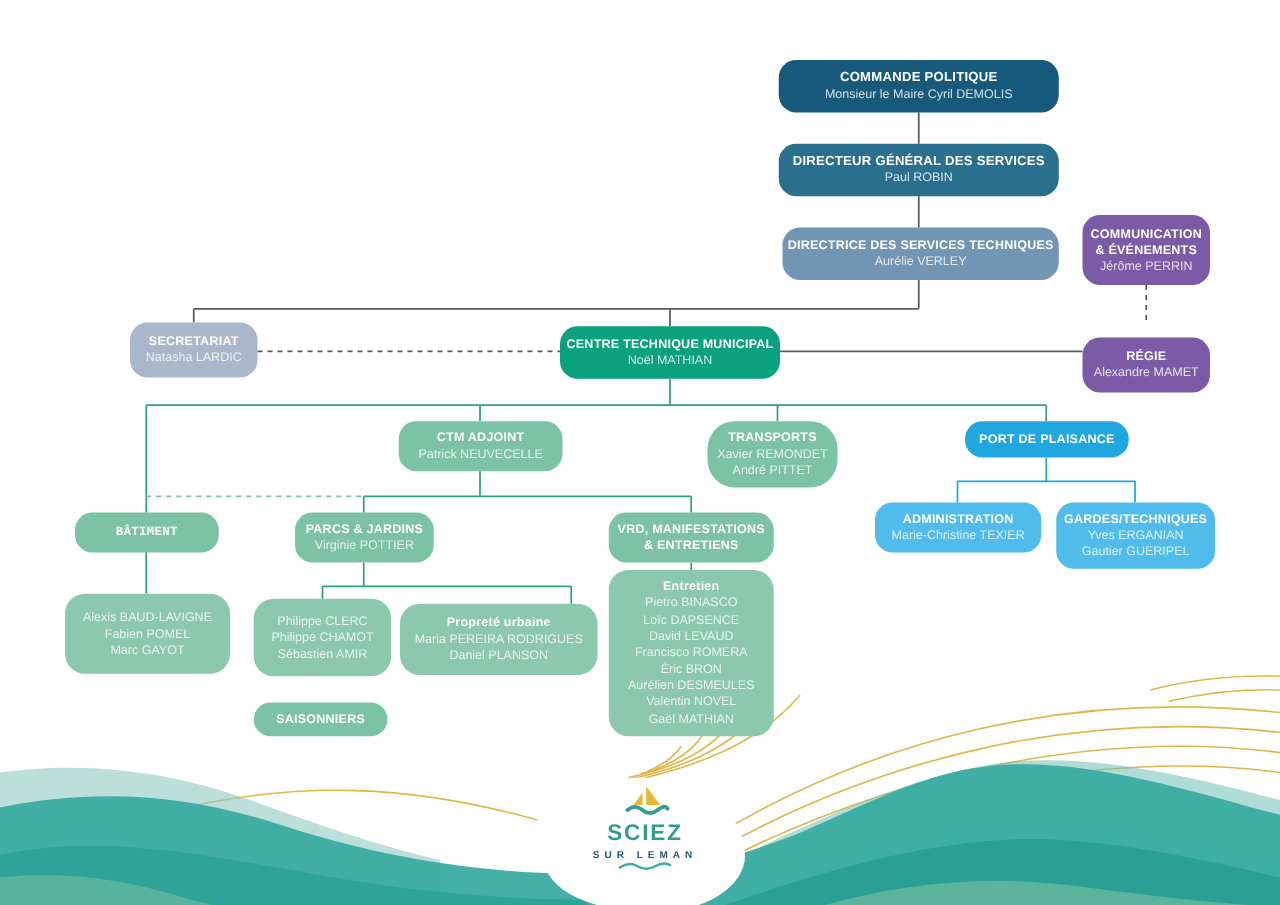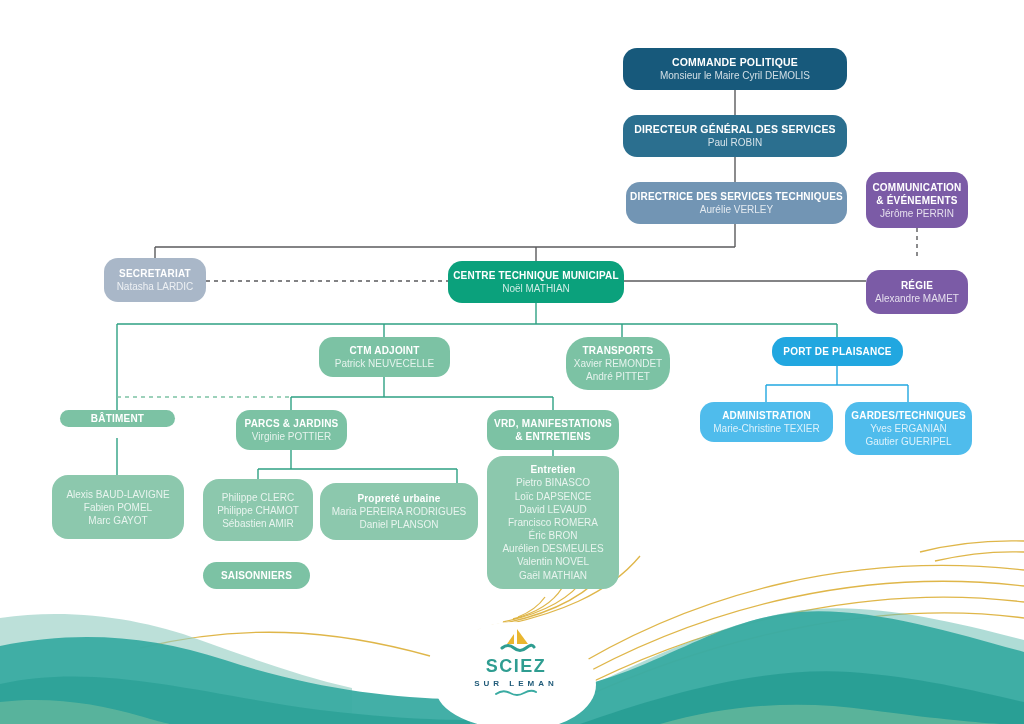--- a/index.html
+++ b/index.html
@@ -144,21 +144,21 @@
     <div class="t">ADMINISTRATION</div>
     <div class="n">Marie-Christine TEXIER</div>
   </div>
 
   <div class="node bg-cyan-light" style="left:845px;top:402px;width:127px;height:53px;">
     <div class="t">GARDES/TECHNIQUES</div>
     <div class="n">Yves ERGANIAN</div>
     <div class="n">Gautier GUERIPEL</div>
   </div>
 
-  <div class="node bg-green" style="left:60px;top:410px;width:115px;height:17px;">
+  <div class="node bg-green" style="left:60px;top:410px;width:115px;height:32px;font-family:Liberation Mono, monospace;">
     <div class="t">BÂTIMENT</div>
   </div>
 
   <div class="node bg-green" style="left:236px;top:410px;width:111px;height:40px;">
     <div class="t">PARCS &amp; JARDINS</div>
     <div class="n">Virginie POTTIER</div>
   </div>
 
   <div class="node bg-green" style="left:487px;top:410px;width:132px;height:40px;">
     <div class="t">VRD, MANIFESTATIONS</div>

